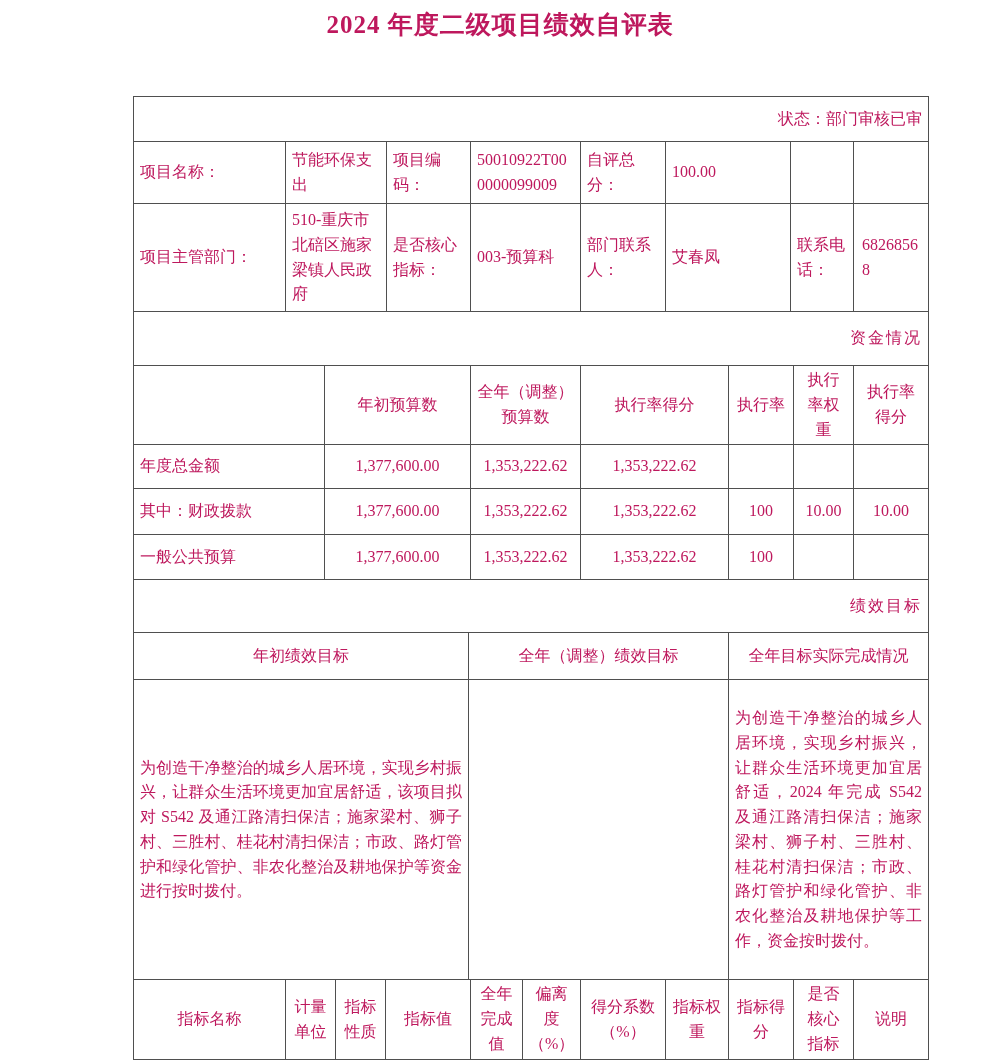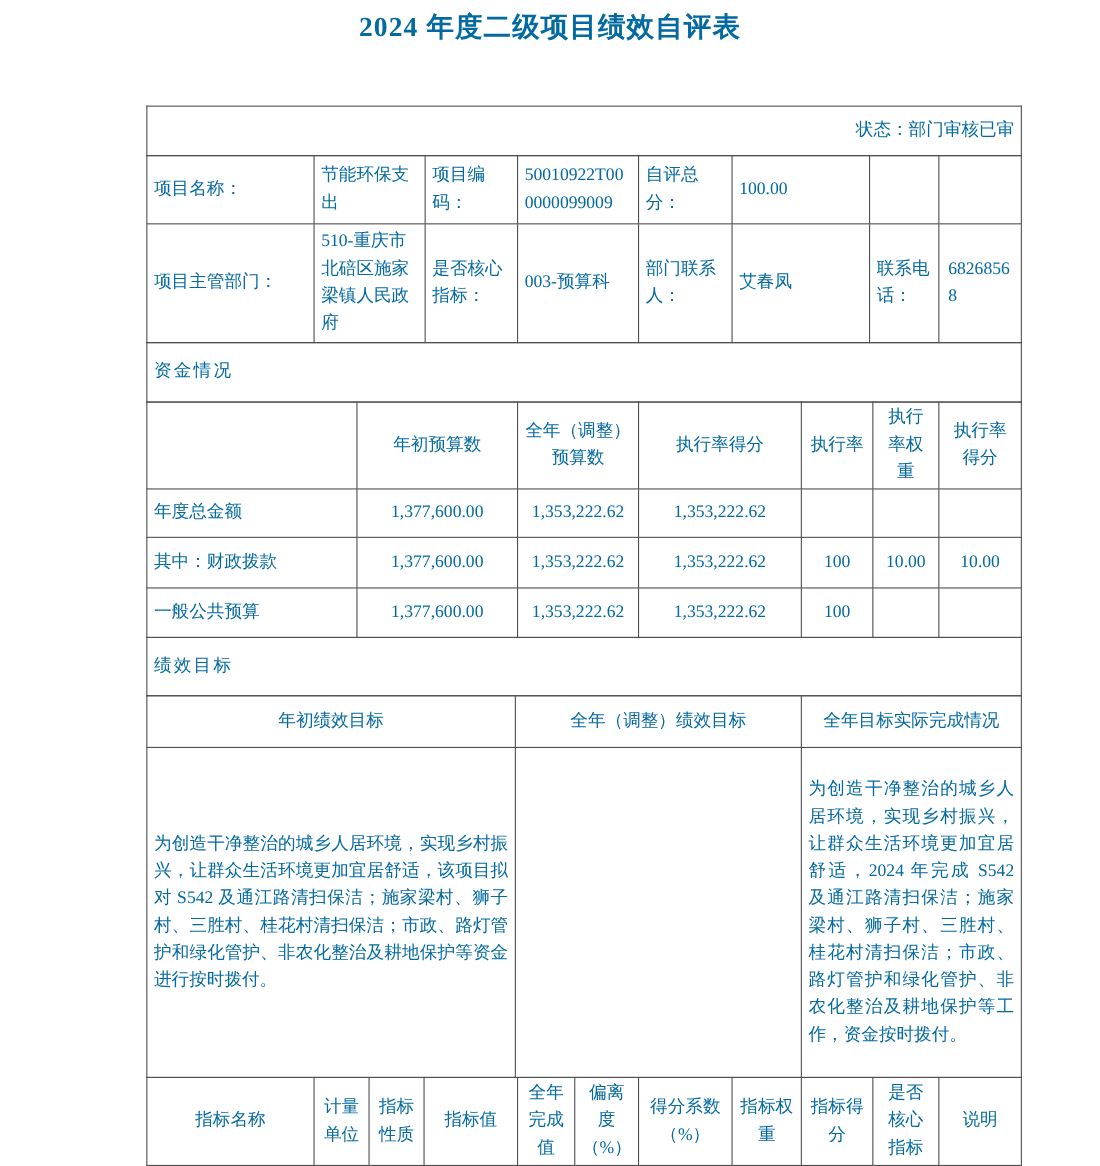--- a/index.html
+++ b/index.html
@@ -1,28 +1,28 @@
 <!DOCTYPE html>
 <html><head>
 <meta charset="utf-8">
 <style>
   html,body{margin:0;padding:0;background:#fff;}
   .page{position:relative;width:1000px;height:1060px;overflow:hidden;background:#fff;
-        font-family:"Liberation Serif","DejaVu Serif",serif;color:#0369a1;}
+        font-family:"Liberation Serif","DejaVu Serif",serif;color:#be185d;}
   .title{position:absolute;top:8px;left:0;width:100%;text-align:center;
          font-size:25px;font-weight:bold;margin:0;letter-spacing:1px;}
   .doc{position:absolute;top:63px;left:133px;width:795px;}
   .doc table{border-collapse:collapse;table-layout:fixed;width:795px;font-size:16px;margin-top:33px;}
   .doc table + table{margin-top:-1px;}
   .doc td{border:1px solid #4f4f4f;padding:2px 6px;vertical-align:middle;
           overflow:hidden;line-height:1.55;}
   .ctr{text-align:center;}
   .lbl{text-align:left;}
   .brk{word-break:break-all;}
-  .sec{text-align:left;letter-spacing:2px;}
+  .sec{text-align:right;letter-spacing:2px;}
   .goal{vertical-align:top;text-align:justify;padding:4px 7px;}
   .goal-initial{line-height:1.85;}
   .goal-actual{line-height:2.1;}
   .status-cell{text-align:right;padding-right:6px;}
 </style>
 </head>
 <body>
 
 <div class="page">
   <h1 class="title">2024 年度二级项目绩效自评表</h1>

